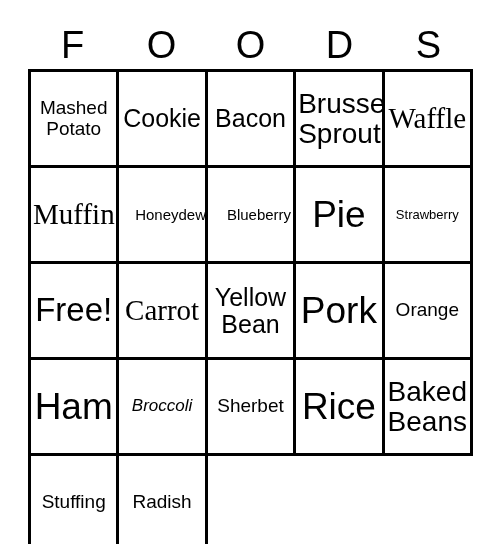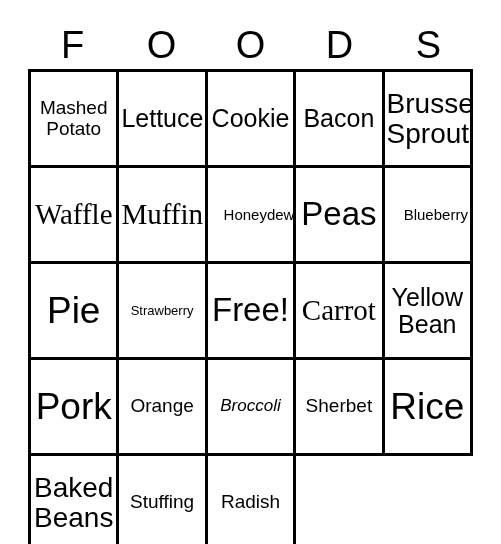--- a/index.html
+++ b/index.html
@@ -104,43 +104,37 @@
       <div class="header-letter">D</div>
       <div class="header-letter">S</div>
     </div>
 
   <div id="grid">
       <div class="cell">
         <span class="cell-text fs-md">Mashed
 Potato</span>
       </div>
       <div class="cell">
-        <span class="cell-text fs-xl">Lettuce</span>
-      </div>
-      <div class="cell">
         <span class="cell-text fs-xl">Cookie</span>
       </div>
       <div class="cell">
         <span class="cell-text fs-xl">Bacon</span>
       </div>
       <div class="cell">
         <span class="cell-text fs-lg">Brussel
 Sprout</span>
       </div>
       <div class="cell">
         <span class="cell-text fs-xxl">Waffle</span>
       </div>
       <div class="cell">
         <span class="cell-text fs-xxl">Muffin</span>
       </div>
       <div class="cell">
         <span class="cell-text fs-sm">Honeydew</span>
-      </div>
-      <div class="cell">
-        <span class="cell-text fs-huge">Peas</span>
       </div>
       <div class="cell">
         <span class="cell-text fs-sm">Blueberry</span>
       </div>
       <div class="cell">
         <span class="cell-text fs-mega">Pie</span>
       </div>
       <div class="cell">
         <span class="cell-text fs-xs">Strawberry</span>
       </div>
@@ -154,20 +148,23 @@
         <span class="cell-text fs-xl">Yellow
 Bean</span>
       </div>
       <div class="cell">
         <span class="cell-text fs-mega">Pork</span>
       </div>
       <div class="cell">
         <span class="cell-text fs-md">Orange</span>
       </div>
       <div class="cell">
+        <span class="cell-text fs-mega">Ham</span>
+      </div>
+      <div class="cell">
         <span class="cell-text fs-smd">Broccoli</span>
       </div>
       <div class="cell">
         <span class="cell-text fs-md">Sherbet</span>
       </div>
       <div class="cell">
         <span class="cell-text fs-mega">Rice</span>
       </div>
       <div class="cell">
         <span class="cell-text fs-lg">Baked

